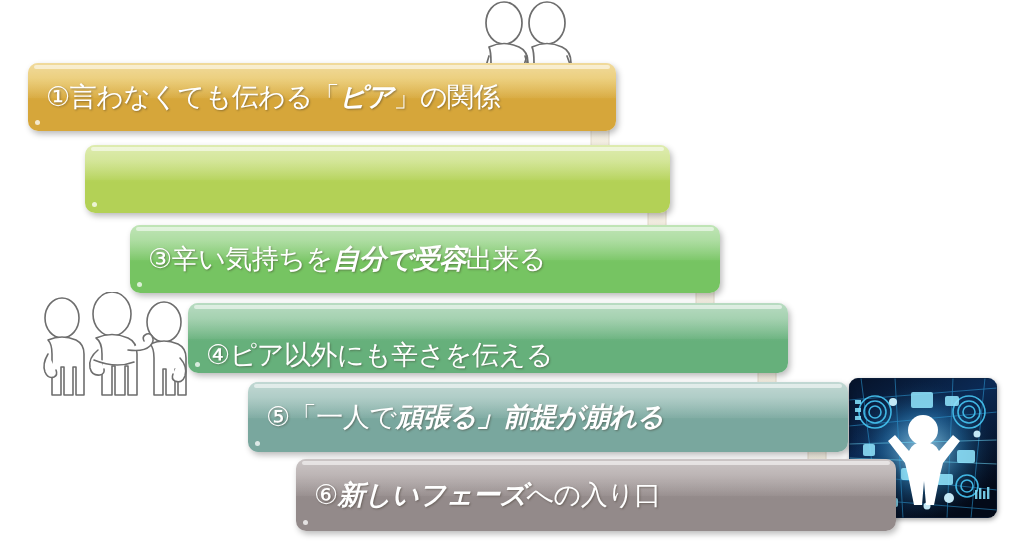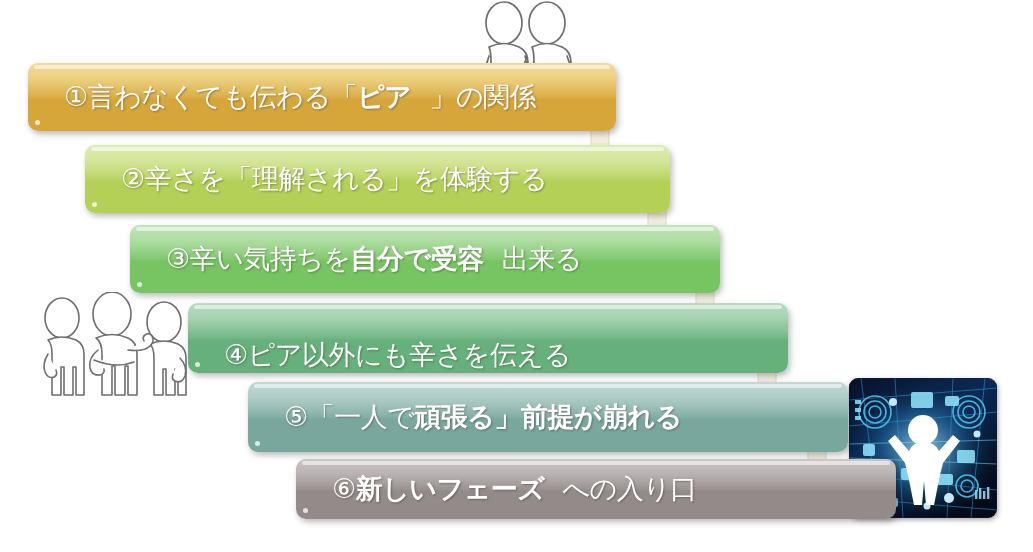--- a/index.html
+++ b/index.html
@@ -37,22 +37,22 @@
   }
   .band .label{
     position:relative;z-index:3;
     color:#ffffff;
     font-size:27px;
     letter-spacing:-.5px;
     white-space:nowrap;
     text-shadow:1px 1px 2px rgba(60,50,40,.45);
     padding-left:18px;
   }
-  .band .label b{font-weight:bold;}
-  .band .label .lite{font-weight:normal;margin-left:18px;}
+  .band .label b{font-weight:bold;font-style:italic;}
+  .band .label .lite{font-weight:normal;}
 
   
   .arrow{position:absolute;z-index:6;pointer-events:none;}
 
   
   .art{position:absolute;}
   #pair-icon{left:470px;top:0px;width:112px;height:125px;z-index:7;}
   #group-icon{left:28px;top:292px;width:170px;height:105px;z-index:2;}
   #tech-image{left:849px;top:378px;width:148px;height:140px;z-index:2;
     border-radius:9px;overflow:hidden;box-shadow:1px 2px 5px rgba(0,0,0,.35);}
@@ -88,21 +88,20 @@
     <span class="topline"></span>
     <span class="sheen"></span>
     <span class="dot"></span>
     <span class="label" title="①言わなくても伝わる「ピア」の関係"><span class="lite">①言わなくても伝わる「</span><b>ピア</b><span class="lite">」の関係</span></span>
   </div>
 
   <div class="band" id="band-2" style="left: 85px; top: 145px; width: 585px; height: 68px; z-index: 11; background: linear-gradient(rgb(198, 222, 120) 0%, rgb(198, 222, 120) 22%, rgb(179, 209, 86) 55%, rgb(179, 209, 86) 100%);">
     <span class="topline"></span>
     <span class="sheen"></span>
     <span class="dot"></span>
-    <span class="label" title="②辛さを「理解される」を体験する"><span class="lite">②辛さを「理解される」を体験する</span></span>
   </div>
 
   <div class="band" id="band-3" style="left: 130px; top: 225px; width: 590px; height: 68px; z-index: 12; background: linear-gradient(rgb(147, 210, 131) 0%, rgb(147, 210, 131) 22%, rgb(118, 196, 98) 55%, rgb(118, 196, 98) 100%); text-align: center;">
     <span class="topline"></span>
     <span class="sheen"></span>
     <span class="dot"></span>
     <span class="label" title="③辛い気持ちを自分で受容出来る"><span class="lite">③辛い気持ちを</span><b>自分で受容</b><span class="lite">出来る</span></span>
   </div>
 
   <div class="band" id="band-4" style="left: 188px; top: 303px; width: 600px; height: 70px; z-index: 13; background: linear-gradient(rgb(134, 194, 150) 0%, rgb(134, 194, 150) 22%, rgb(102, 176, 123) 55%, rgb(102, 176, 123) 100%); align-items: flex-end;">
@@ -112,21 +111,21 @@
     <span class="label" title="④ピア以外にも辛さを伝える"><span class="lite">④ピア以外にも辛さを伝える</span></span>
   </div>
 
   <div class="band" id="band-5" style="left: 248px; top: 382px; width: 600px; height: 70px; z-index: 14; background: linear-gradient(rgb(149, 188, 180) 0%, rgb(149, 188, 180) 22%, rgb(121, 167, 158) 55%, rgb(121, 167, 158) 100%); align-items: center;">
     <span class="topline"></span>
     <span class="sheen"></span>
     <span class="dot"></span>
     <span class="label" title="⑤「一人で頑張る」前提が崩れる"><span class="lite">⑤「一人で</span><b>頑張る」前提が崩れる</b></span>
   </div>
 
-  <div class="band" id="band-6" style="left: 296px; top: 459px; width: 600px; height: 60px; z-index: 15; background: linear-gradient(rgb(166, 156, 156) 0%, rgb(166, 156, 156) 22%, rgb(147, 138, 138) 55%, rgb(147, 138, 138) 100%);">
+  <div class="band" id="band-6" style="left: 296px; top: 459px; width: 600px; height: 72px; z-index: 15; background: linear-gradient(rgb(166, 156, 156) 0%, rgb(166, 156, 156) 22%, rgb(147, 138, 138) 55%, rgb(147, 138, 138) 100%);">
     <span class="topline"></span>
     <span class="sheen"></span>
     <span class="dot"></span>
     <span class="label" title="⑥新しいフェーズへの入り口"><span class="lite">⑥</span><b>新しいフェーズ</b><span class="lite">への入り口</span></span>
   </div>
 
   <div id="arrow-layer">
       <div class="arrow" style="left: 578px; top: 108px; width: 44px; height: 68px;"><svg viewBox="0 0 44 68" width="44" height="68">
           <defs>
             <linearGradient id="ag0" x1="0" y1="0" x2="0" y2="1">

